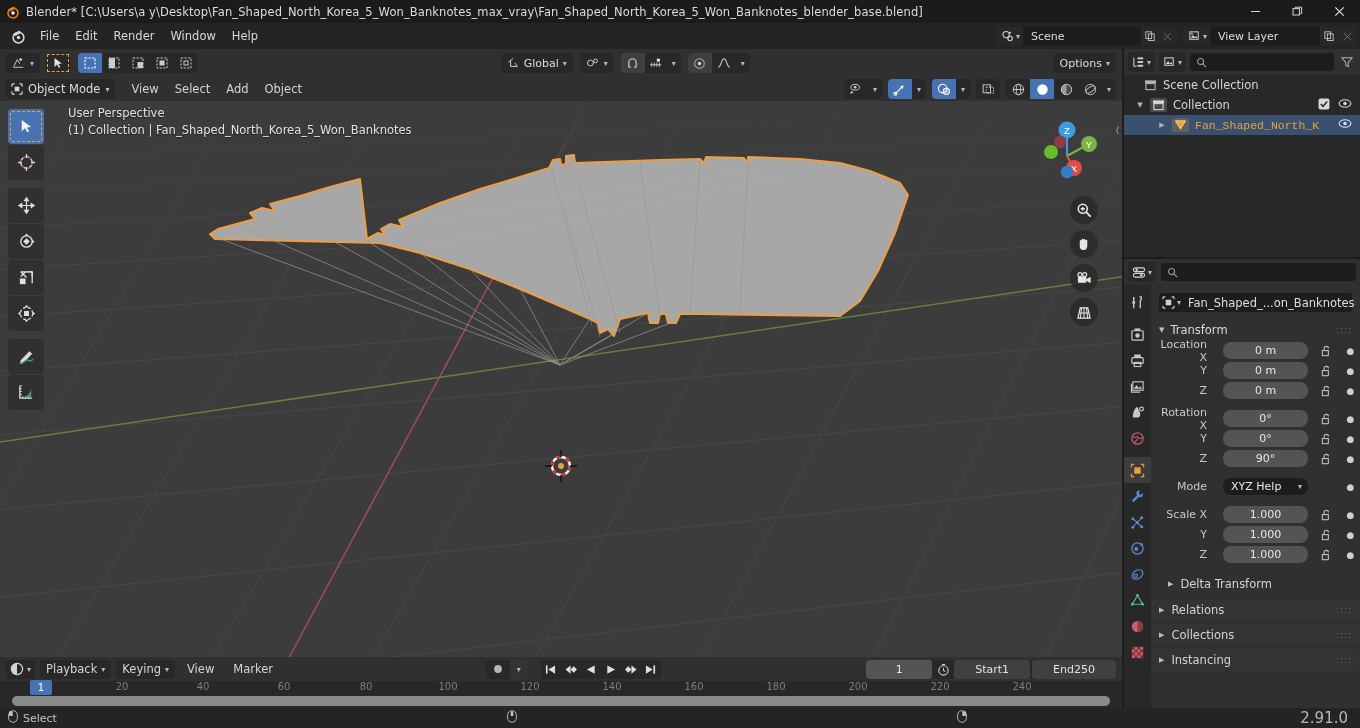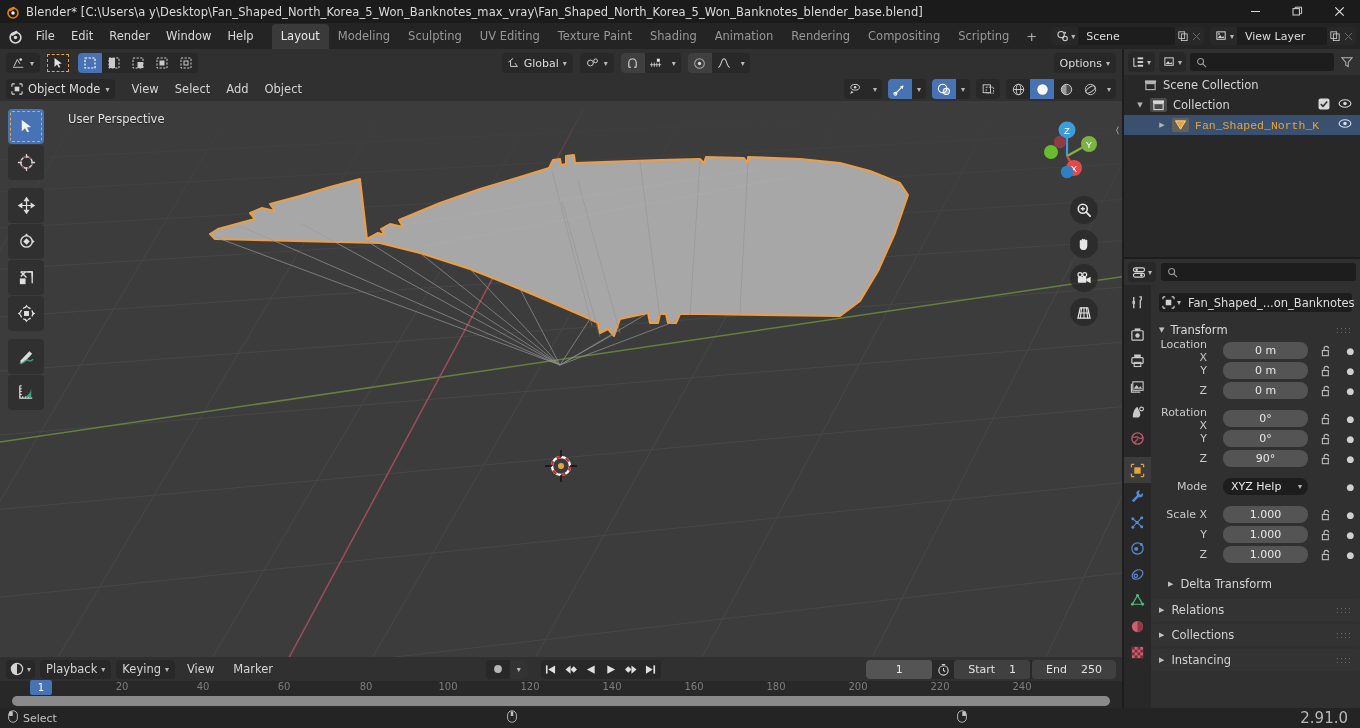--- a/index.html
+++ b/index.html
@@ -76,21 +76,21 @@
   }
   .hmenu { padding: 2px 8px; font-size: 11.5px; color:#d4d4d4; border-radius:3px; }
   .spacer { flex: 1; }
 
   
   .viewport {
     position: absolute; top: 101px; left: 0; width: 1122px; height: 556px;
     background: #3c3c3c; overflow: hidden;
   }
   .vp-grid { position: absolute; inset: 0; }
-  .vp-text { position: absolute; left: 68px; top: 10px; font-size: 11.5px; color: #e2e2e2; line-height: 17px; pointer-events: none; text-shadow: 0 1px 1px rgba(0,0,0,.5);}
+  .vp-text { position: absolute; left: 68px; top: 4px; font-size: 11.5px; color: #e2e2e2; line-height: 17px; pointer-events: none; text-shadow: 0 1px 1px rgba(0,0,0,.5);}
   .toolbar-left {
     position: absolute; left: 8px; top: 8px; width: 36px;
     display: flex; flex-direction: column; gap: 0px;
   }
   .tool {
     width: 36px; height: 35px; background: #303030; border-radius: 4px;
     display:flex; align-items:center; justify-content:center; margin-bottom: 1px;
   }
   .tool.active { background: #4772b3; outline: 1px dashed #e8a33d; outline-offset: -3px; }
   .tool.gap { margin-top: 7px; }
@@ -150,21 +150,21 @@
   .timeline { position:absolute; top:657px; left:0; width:1122px; height:51px; background:#282828; }
   .tl-header { height:24px; background:#303030; display:flex; align-items:center; padding:0 6px; gap:5px; }
   .tl-btn { display:flex; align-items:center; gap:4px; background:#282828; border-radius:4px; height:19px; padding:0 6px; font-size:11.5px; color:#d4d4d4; }
   .tl-plain { padding:2px 7px; font-size:11.5px; color:#d4d4d4; border-radius:3px; }
   .rec-group { display:flex; align-items:center; background:#282828; border-radius:4px; overflow:hidden; height:19px; }
   .rec-b { width:24px; height:19px; display:flex; align-items:center; justify-content:center; }
   .nav-group { display:flex; align-items:center; background:#282828; border-radius:4px; overflow:hidden; height:19px; margin-left:8px; }
   .nav-b { width:20px; height:19px; display:flex; align-items:center; justify-content:center; }
   .frame-group { display:flex; align-items:center; background:#282828; border-radius:4px; overflow:hidden; height:19px; }
   .frm { height:19px; background:#545454; display:flex; align-items:center; justify-content:center; width:66px; font-size:11px; color:#eaeaea; border-radius:3px;}
-  .se { height:19px; background:#404040; display:flex; align-items:center; gap:14px; padding:0 14px; font-size:11px; color:#e2e2e2; border-radius:3px;text-align:center;}
+  .se { height:19px; background:#404040; display:flex; align-items:center; padding:0 21px; font-size:11px; color:#e2e2e2; border-radius:3px;text-align:center;}
   .tl-ruler { position:relative; height:16px; background:#282828; }
   .tick { position:absolute; top:0px; font-size:10px; color:#7d7d7d; transform:translateX(-50%); }
   .playhead { position:absolute; top:-1px; width:22px; height:15px; background:#4772b3; border-radius:2px; display:flex; align-items:center; justify-content:center; font-size:10px; color:#fff; }
   .scrollbar-h { position:absolute; bottom:2px; left:12px; width:1098px; height:10px; background:#8a8a8a; border-radius:5px; }
 
   
   .statusbar { position:absolute; bottom:0; left:0; width:1360px; height:20px; background:#242424; display:flex; align-items:center; padding: 0 8px; font-size:11px; color:#c2c2c2; }
   .sb-item { display:flex; align-items:center; gap:5px; }
   .sb-version { margin-left:auto; color:#b8b8b8; font-size:15px; padding-right:4px;}
   .mouse-ico { display:inline-block; }
@@ -209,33 +209,20 @@
         <circle cx="7" cy="8" r="1.6" fill="#d8d8d8"></circle>
         <path d="M2 5 L8 1.5 L9.5 3.5 L4 6.5 Z" fill="#d8d8d8"></path>
       </svg>
     </div>
     <div class="menu-item">File</div>
     <div class="menu-item">Edit</div>
     <div class="menu-item">Render</div>
     <div class="menu-item">Window</div>
     <div class="menu-item">Help</div>
 
-    <div class="ws-tabs">
-      <div class="ws-tab active">Layout</div>
-      <div class="ws-tab">Modeling</div>
-      <div class="ws-tab">Sculpting</div>
-      <div class="ws-tab">UV Editing</div>
-      <div class="ws-tab">Texture Paint</div>
-      <div class="ws-tab">Shading</div>
-      <div class="ws-tab">Animation</div>
-      <div class="ws-tab">Rendering</div>
-      <div class="ws-tab">Compositing</div>
-      <div class="ws-tab">Scripting</div>
-      <div class="ws-plus">+</div>
-    </div>
 
     <div class="tb-spacer"></div>
 
     <div class="scene-box">
       <div class="sb-icon">
         <svg width="13" height="13" viewBox="0 0 14 14">
           <circle cx="5.5" cy="5" r="3.4" fill="none" stroke="#d2d2d2" stroke-width="1.2"></circle>
           <circle cx="9.8" cy="9.2" r="2.4" fill="none" stroke="#d2d2d2" stroke-width="1.2"></circle>
           <circle cx="9.8" cy="3" r="1" fill="#d2d2d2"></circle>
         </svg>
@@ -571,20 +558,21 @@
       <g transform="translate(561,365)">
         <circle r="9" fill="none" stroke="#ffffff" stroke-width="2.4"></circle>
         <circle r="9" fill="none" stroke="#cf2b2b" stroke-width="2.4" stroke-dasharray="4.7 4.7"></circle>
         <circle r="3" fill="#e8a33d"></circle>
         <path d="M0 -16 V-9 M0 9 V16 M-16 0 H-9 M9 0 H16" stroke="#111" stroke-width="1.4"></path>
       </g>
     </svg>
 
     <div class="vp-text">
       <div>User Perspective</div>
+      <div>(1) Collection | Fan_Shaped_North_Korea_5_Won_Banknotes</div>
     </div>
 
     <div class="toolbar-left">
       <div class="tool active">
         <svg width="17" height="17" viewBox="0 0 18 18">
             <path d="M4 2 L4 14 L7.4 10.8 L9.8 15.2 L11.8 14.2 L9.4 10.1 L13.8 9.6 Z" fill="#f2f2f2"></path>
           </svg>
       </div>
       <div class="tool">
         <svg width="19" height="19" viewBox="0 0 20 20">

